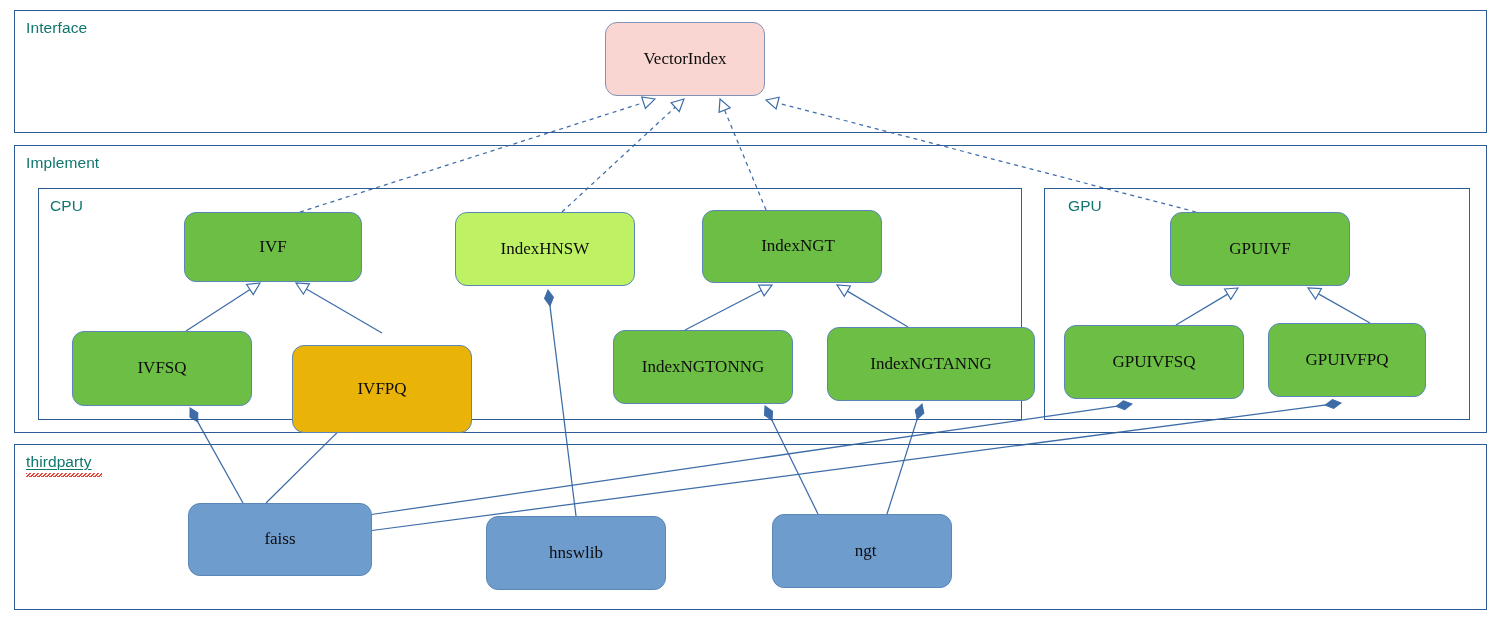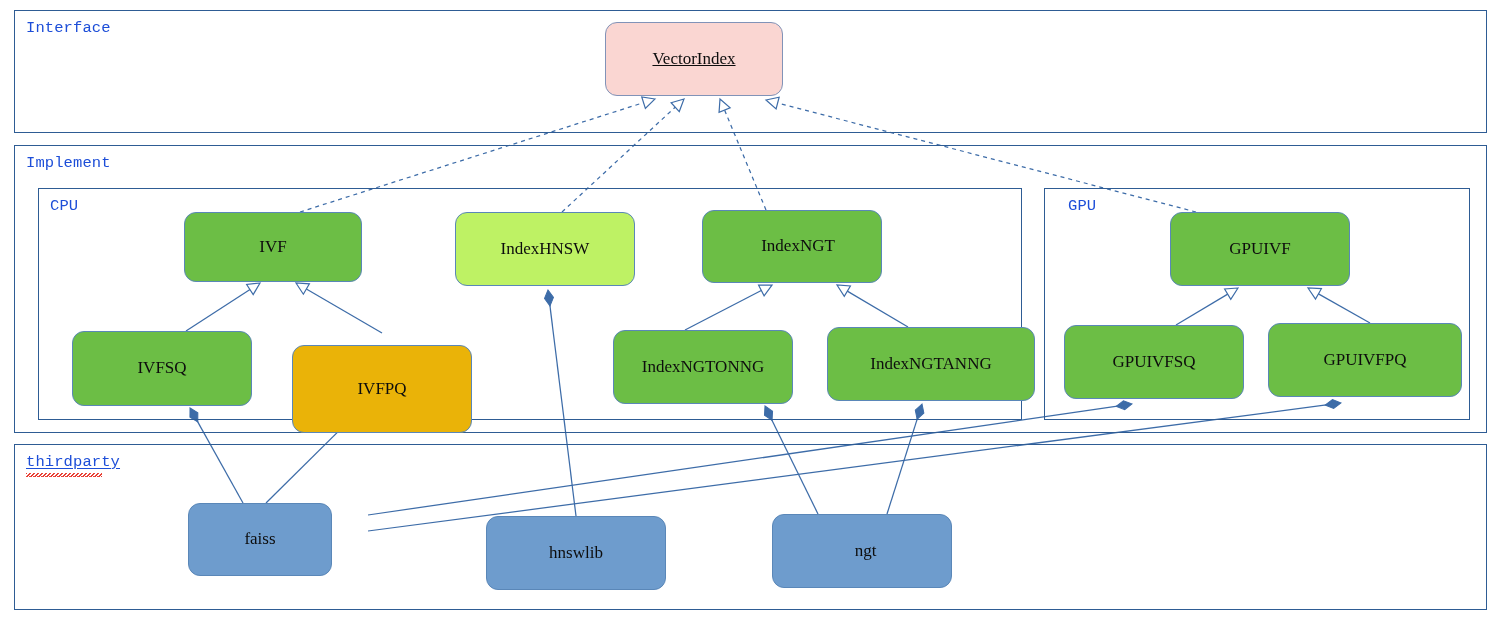--- a/index.html
+++ b/index.html
@@ -25,23 +25,23 @@
     pointer-events: none;
   }
   .container {
     position: absolute;
     box-sizing: border-box;
     border: 1.4px solid #2e5c94;
     background: transparent;
   }
   .container-label {
     position: absolute;
-    font-family: Liberation Mono, monospace;
+    font-family: Liberation Sans, sans-serif;
     font-size: 15.5px;
-    color: #1d4ed8;
+    color: #0f766e;
     white-space: nowrap;
     letter-spacing: 0.1px;
   }
   .container-label.underlined {
     text-decoration: underline;
     text-decoration-thickness: 1px;
     text-underline-offset: 2px;
   }
   .spell {
     position: absolute;
@@ -169,29 +169,29 @@
       <div class="container-label" style="left: 26px; top: 154px;">Implement</div>
       <div class="container" style="left: 38px; top: 188px; width: 984px; height: 232px; border-color: rgb(46, 92, 148);"></div>
       <div class="container-label" style="left: 50px; top: 197px;">CPU</div>
       <div class="container" style="left: 1044px; top: 188px; width: 426px; height: 232px; border-color: rgb(46, 92, 148);"></div>
       <div class="container-label" style="left: 1056px; top: 197px; margin-left: 12px;">GPU</div>
       <div class="container" style="left: 14px; top: 444px; width: 1473px; height: 166px; border-color: rgb(46, 92, 148);"></div>
       <div class="container-label underlined" style="left: 26px; top: 453px;">thirdparty</div>
       <div class="spell" style="left: 26px; top: 473px; width: 76px;"></div>
     </div>
   <div id="nodes">
-      <div class="node iface" style="left: 605px; top: 22px; width: 178px; height: 74px; background: rgb(250, 214, 210); text-decoration: underline;">VectorIndex</div>
+      <div class="node iface" style="left: 605px; top: 22px; width: 160px; height: 74px; background: rgb(250, 214, 210);">VectorIndex</div>
       <div class="node impl" style="left: 184px; top: 212px; width: 178px; height: 70px; background: rgb(108, 190, 69); border-color: rgb(90, 135, 184);">IVF</div>
       <div class="node impl" style="left: 455px; top: 212px; width: 180px; height: 74px; background: #bef264; border-color: rgb(90, 135, 184);">IndexHNSW</div>
       <div class="node impl" style="left: 702px; top: 210px; width: 180px; height: 73px; background: rgb(108, 190, 69); border-color: rgb(90, 135, 184); padding-left: 12px;">IndexNGT</div>
       <div class="node impl" style="left: 1170px; top: 212px; width: 180px; height: 74px; background: rgb(108, 190, 69); border-color: rgb(90, 135, 184);">GPUIVF</div>
       <div class="node impl" style="left: 72px; top: 331px; width: 180px; height: 75px; background: rgb(108, 190, 69); border-color: rgb(90, 135, 184);">IVFSQ</div>
       <div class="node impl" style="left: 292px; top: 333px; width: 180px; height: 88px; background: #eab308; border-color: rgb(90, 135, 184); margin-top: 12px;">IVFPQ</div>
       <div class="node impl" style="left: 613px; top: 330px; width: 180px; height: 74px; background: rgb(108, 190, 69); border-color: rgb(90, 135, 184);">IndexNGTONNG</div>
       <div class="node impl" style="left: 827px; top: 327px; width: 208px; height: 74px; background: rgb(108, 190, 69); border-color: rgb(90, 135, 184);">IndexNGTANNG</div>
       <div class="node impl" style="left: 1064px; top: 325px; width: 180px; height: 74px; background: rgb(108, 190, 69); border-color: rgb(90, 135, 184);">GPUIVFSQ</div>
-      <div class="node impl" style="left: 1268px; top: 323px; width: 194px; height: 74px; background: rgb(108, 190, 69); border-color: rgb(90, 135, 184);">GPUIVFPQ</div>
-      <div class="node third" style="left: 188px; top: 503px; width: 144px; height: 73px; background: rgb(110, 156, 205); border-color: rgb(90, 135, 184);">faiss</div>
+      <div class="node impl" style="left: 1268px; top: 323px; width: 158px; height: 74px; background: rgb(108, 190, 69); border-color: rgb(90, 135, 184);">GPUIVFPQ</div>
+      <div class="node third" style="left: 188px; top: 503px; width: 184px; height: 73px; background: rgb(110, 156, 205); border-color: rgb(90, 135, 184);">faiss</div>
       <div class="node third" style="left: 486px; top: 516px; width: 180px; height: 74px; background: rgb(110, 156, 205); border-color: rgb(90, 135, 184);">hnswlib</div>
       <div class="node third" style="left: 772px; top: 514px; width: 180px; height: 74px; background: rgb(110, 156, 205); border-color: rgb(90, 135, 184); padding-left: 7px;">ngt</div>
     </div>
 
 </div>
 
 </body></html>

